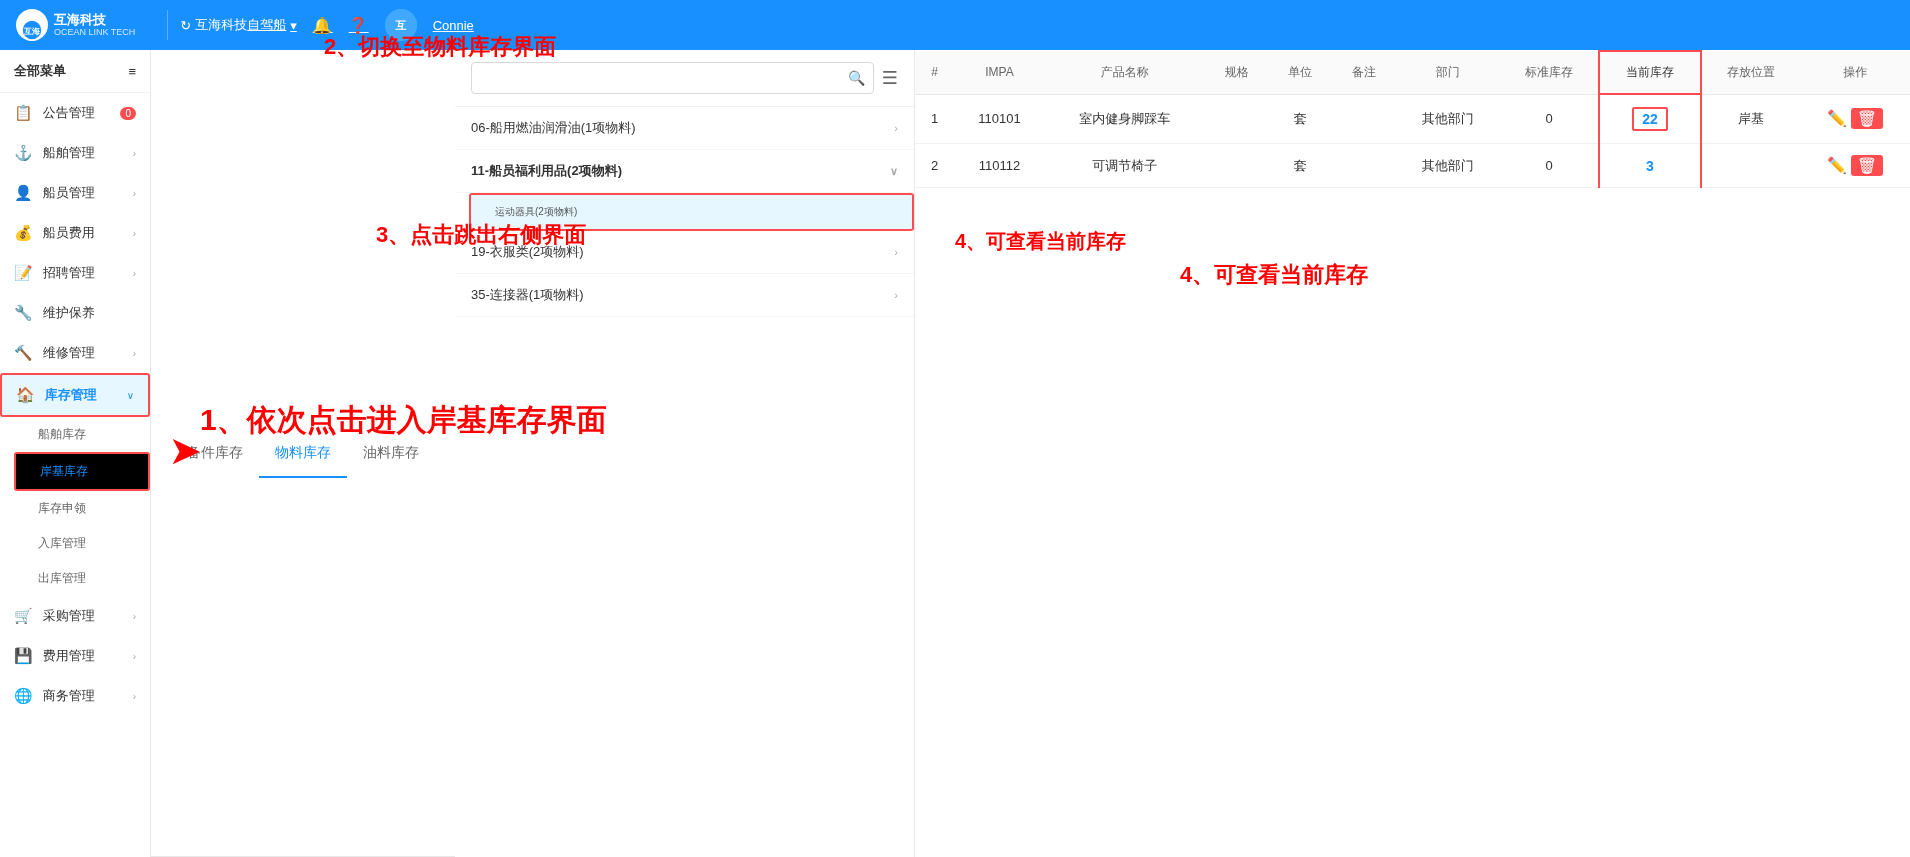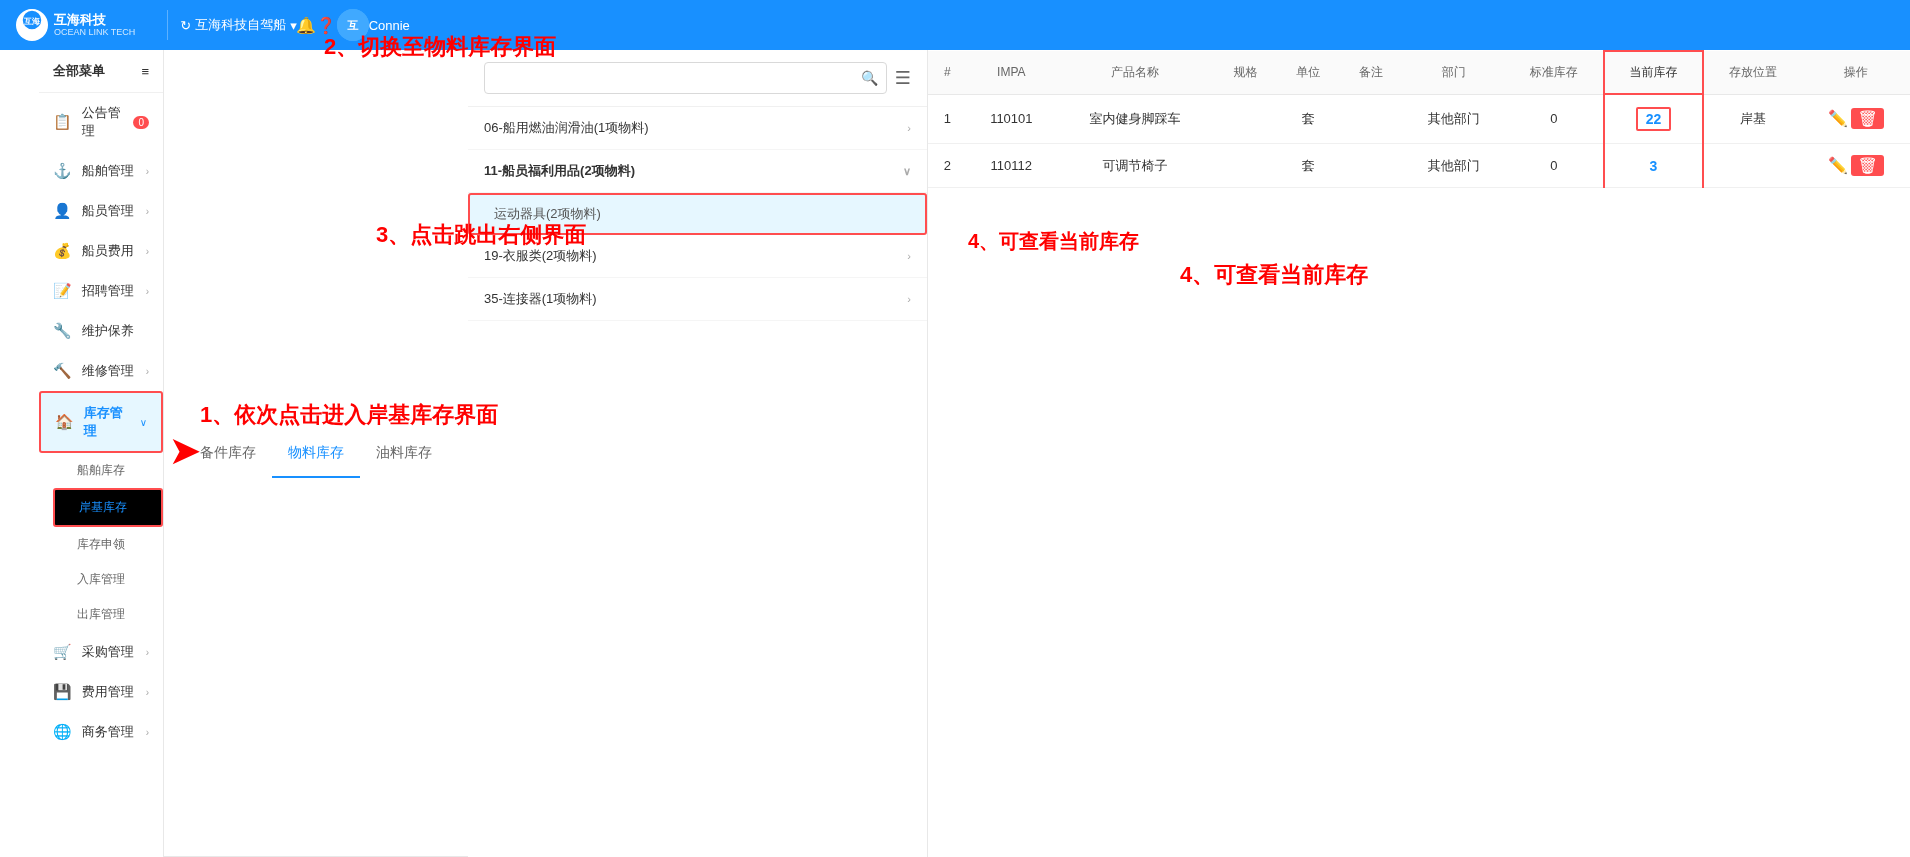--- a/index.html
+++ b/index.html
@@ -18,47 +18,46 @@
     .topnav-logo {
       display: flex;
       align-items: center;
       gap: 6px;
       margin-right: 20px;
     }
     .topnav-logo-icon {
       width: 32px; height: 32px;
       background: #fff;
       border-radius: 50%;
-      display: flex; align-items: flex-start; justify-content: center;
+      display: flex; align-items: flex-end; justify-content: center;
       color: #404040; font-weight: bold; font-size: 12px;
     }
     .topnav-divider { width: 1px; height: 30px; background: rgba(255,255,255,0.3); margin: 0 12px; }
     .topnav-site { display: flex; align-items: center; gap: 4px; color: #fff; font-size: 13px; }
     .topnav-center { flex: 1; display: flex; align-items: center; justify-content: center; gap: 30px; }
     .topnav-workbench { display: flex; align-items: center; gap: 6px; }
     .topnav-badge { background: #ff4d4f; color: #fff; border-radius: 10px; padding: 2px 6px; font-size: 11px; }
     .topnav-link { color: #fff; font-size: 13px; cursor: pointer; }
-    .topnav-right { display: flex; align-items: center; gap: 0; }
+    .topnav-right { display: flex; align-items: center; gap: 16px; text-decoration: underline; }
     .topnav-self-ship { display: flex; align-items: center; gap: 4px; font-size: 13px; color: #fff; }
     .topnav-icon-btn { color: #fff; font-size: 16px; cursor: pointer; }
     .topnav-avatar { width: 32px; height: 32px; border-radius: 50%; background: #40a9ff; display:flex;align-items:center;justify-content:center; color:#fff; font-size:14px; font-weight:bold; }
 
     
     .layout { display: flex; flex: 1; overflow: hidden; }
 
     
     .sidebar {
-      width: 164px;
+      width: 151px;
       background: #fff;
       border-right: 1px solid #e8e8e8;
       display: flex;
       flex-direction: column;
       overflow-y: auto;
       flex-shrink: 0;
-      padding-left: 39px;
     }
     .sidebar-header {
       display: flex; align-items: center; justify-content: space-between;
       padding: 12px 14px;
       font-size: 13px; font-weight: 600; color: #333;
       border-bottom: 1px solid #f0f0f0;
     }
     .sidebar-item {
       display: flex; align-items: center; gap: 10px;
       padding: 11px 14px;
@@ -140,21 +139,21 @@
       padding: 12px 16px;
       border-bottom: 1px solid #f5f5f5;
       cursor: pointer; font-size: 13px; color: #333;
     }
     .category-item.expanded { font-weight: 600; }
     .category-item-arrow { font-size: 11px; color: #aaa; }
     .category-sub-item {
       display: flex; align-items: center; justify-content: space-between;
       padding: 10px 16px 10px 24px;
       border-bottom: 1px solid #f5f5f5;
-      cursor: pointer; font-size: 13px; color: #555;
+      cursor: pointer; font-size: 10px; color: #555; margin-left: 14px;
     }
     .category-sub-item.selected {
       background: #e6f7ff;
       border: 2px solid #ff4d4f;
       border-radius: 3px;
     }
     .category-expand-icon { font-size: 11px; color: #aaa; }
 
     
     .right-panel {
@@ -442,20 +441,20 @@
         </div>
       </div>
     </div>
   </div>
 </div>
 
 <div style="position:fixed; top:0; left:0; width:100%; height:100%; pointer-events:none; z-index:999;">
 
   <div style="position:absolute; top:32px; left:324px; color:#ff0000; font-size:22px; font-weight:bold; white-space:nowrap;">2、切换至物料库存界面</div>
 
-  <div style="position:absolute; top:400px; left:200px; color:#ff0000; font-size:22px; font-weight:bold; white-space:nowrap;">1、依次点击进入岸基库存界面</div>
+  <div style="position:absolute; top:400px; left:200px; color:#ff0000; font-size:30px; font-weight:bold; white-space:nowrap;">1、依次点击进入岸基库存界面</div>
 
   <div style="position:absolute; top:430px; left:170px; color:#ff0000; font-size:36px; font-weight:bold;">➤</div>
 
   <div style="position:absolute; top:220px; left:376px; color:#ff0000; font-size:22px; font-weight:bold; white-space:nowrap;">3、点击跳出右侧界面</div>
 
   <div style="position:absolute; top:260px; left:1180px; color:#ff0000; font-size:22px; font-weight:bold; white-space:nowrap;">4、可查看当前库存</div>
 </div>
 
 </body></html>

